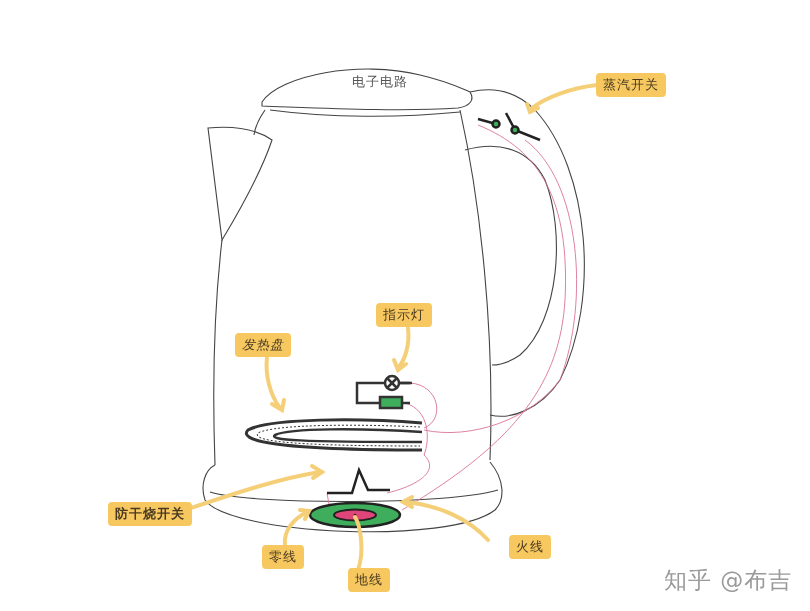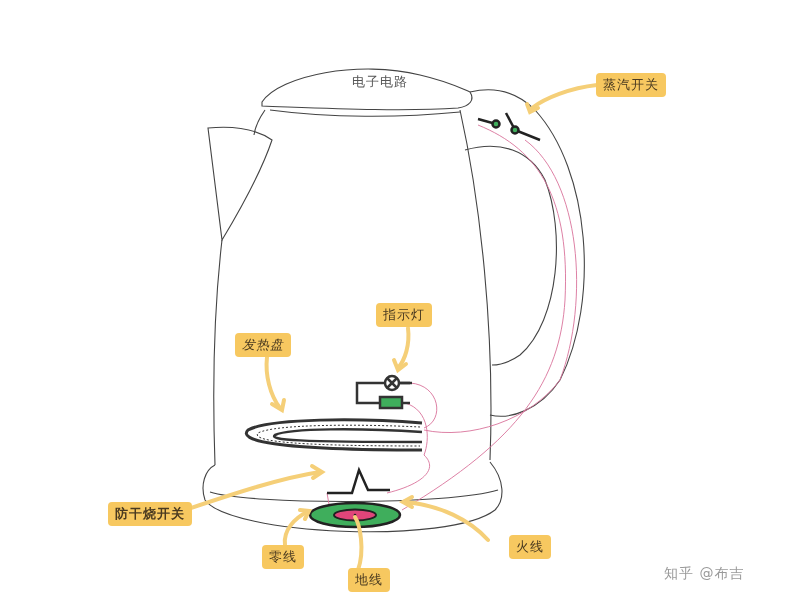--- a/index.html
+++ b/index.html
@@ -5,21 +5,21 @@
   html, body { margin: 0; padding: 0; background: #ffffff; }
   body { width: 810px; height: 611px; position: relative; overflow: hidden;
          font-family: "DejaVu Sans", sans-serif; }
   svg.diagram { position: absolute; left: 0; top: 0; }
   .label {
     position: absolute; background: #f7c860; color: #4a3a20;
     font-size: 13px; padding: 4px 7px; border-radius: 4px;
     white-space: nowrap; line-height: 16px; letter-spacing: 1px;
   }
   .lid-text { position: absolute; font-size: 13px; color: #555; letter-spacing: 1px; margin-left: 29px; }
-  .watermark { position: absolute; font-size: 14px; color: #9a9a9a; letter-spacing: 1px; }
+  .watermark { position: absolute; font-size: 23px; color: #9a9a9a; letter-spacing: 1px; }
 </style>
 </head>
 <body>
 
 <svg class="diagram" width="810" height="611" viewBox="0 0 810 611">
 
   <g fill="none" stroke="#444" stroke-width="1.1">
 
     <path d="M262 102 C 280 75, 360 60, 420 75 C 450 82, 460 88, 470 92 C 475 100, 470 106, 458 108 C 400 112, 320 108, 262 106 Z"></path>
     <path d="M270 110 C 330 118, 400 118, 460 112"></path>

